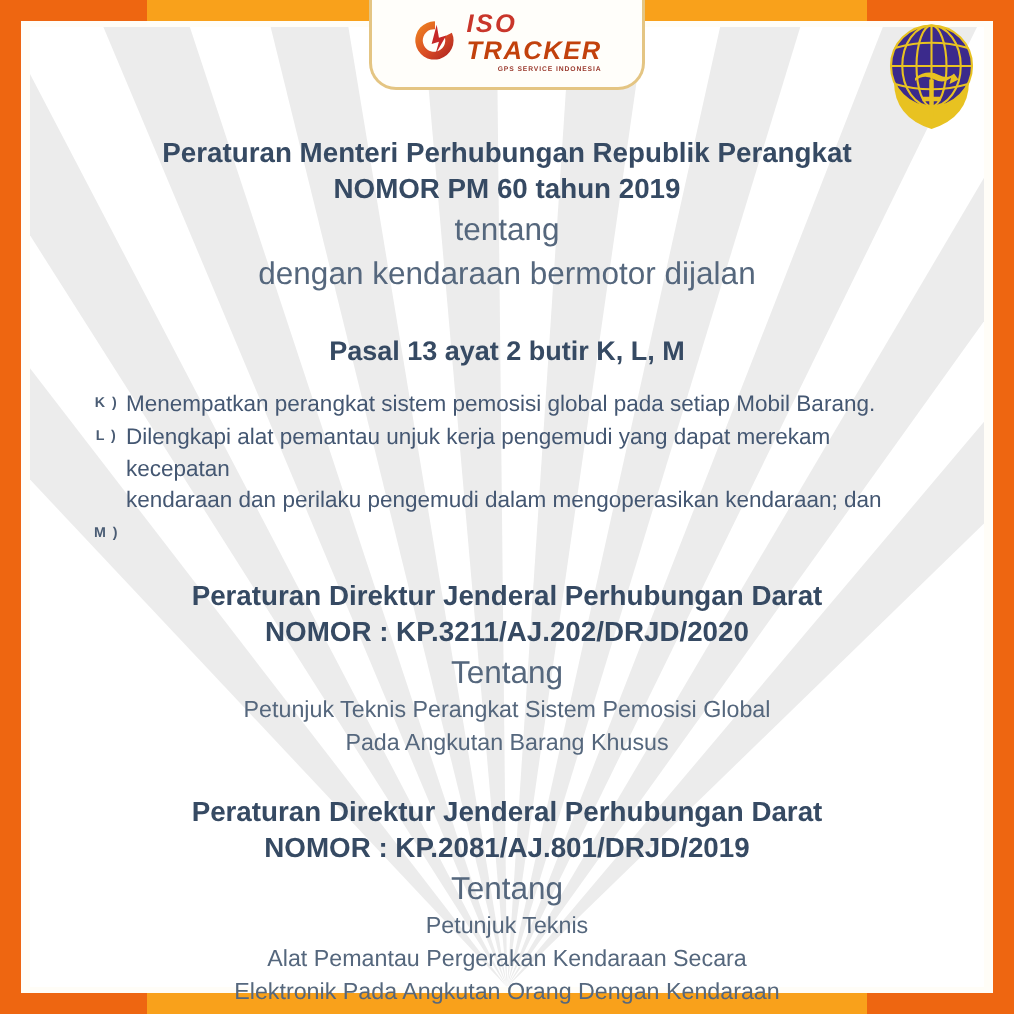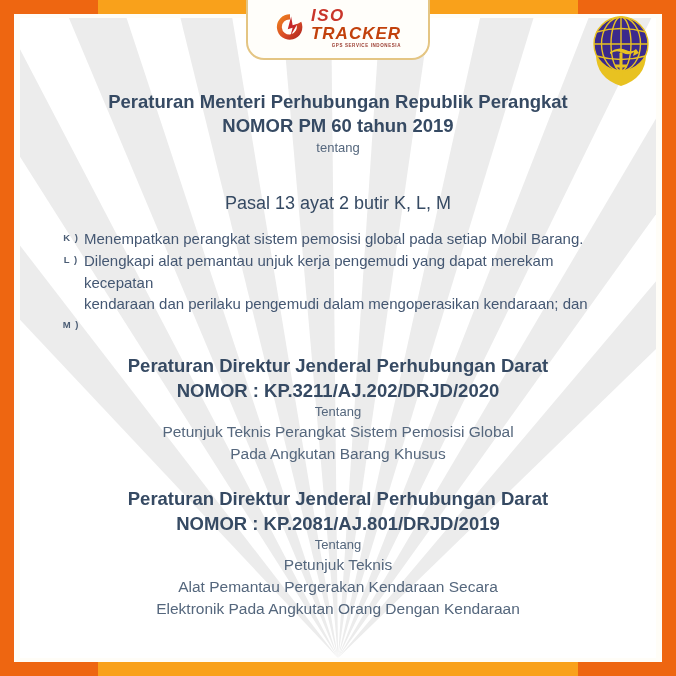--- a/index.html
+++ b/index.html
@@ -161,36 +161,36 @@
   }
 
   .h-bold {
     font-weight: bold;
     font-size: 18.5px;
     line-height: 1.32;
     color: #364A63;
   }
   .h-light {
     font-weight: normal;
-    font-size: 13px;
+    font-size: 21px;
     line-height: 1.4;
     color: #55677D;
   }
   .h-light-sm {
     font-weight: normal;
     font-size: 15.5px;
     line-height: 1.42;
     color: #55677D;
   }
 
   .pasal {
-    font-weight: normal;
+    font-weight: bold;
     font-size: 18px;
     color: #364A63;
-    margin-top: 36px;
+    margin-top: 26px;
   }
 
   
   .list {
     margin: 14px 38px 0 38px;
     text-align: left;
   }
   .list-item {
     display: flex;
     align-items: flex-start;
@@ -284,20 +284,21 @@
       <path d="M28 46 Q36 40 44 44 Q50 47 54 43 L57 47 L51 50 L52 46 Q47 50 41 47 Q34 43 28 48 Z" fill="#E8C221"></path>
       <path d="M39 47 L39 72 M33 60 L45 60" stroke="#E8C221" stroke-width="3" fill="none"></path>
     </g>
   </svg>
 
   <div class="content">
 
     <div class="h-bold">Peraturan Menteri Perhubungan Republik Perangkat</div>
     <div class="h-bold">NOMOR PM 60 tahun 2019</div>
     <div class="h-light">tentang</div>
+    <div class="h-light">dengan kendaraan bermotor dijalan</div>
 
     <div class="pasal">Pasal 13 ayat 2 butir K, L, M</div>
 
     <div class="list">
 
       <div class="list-item">
         <span class="marker">K )</span>
         <span class="item-text">
           <span>Menempatkan perangkat sistem  pemosisi global pada  setiap Mobil Barang.</span>
         </span>

